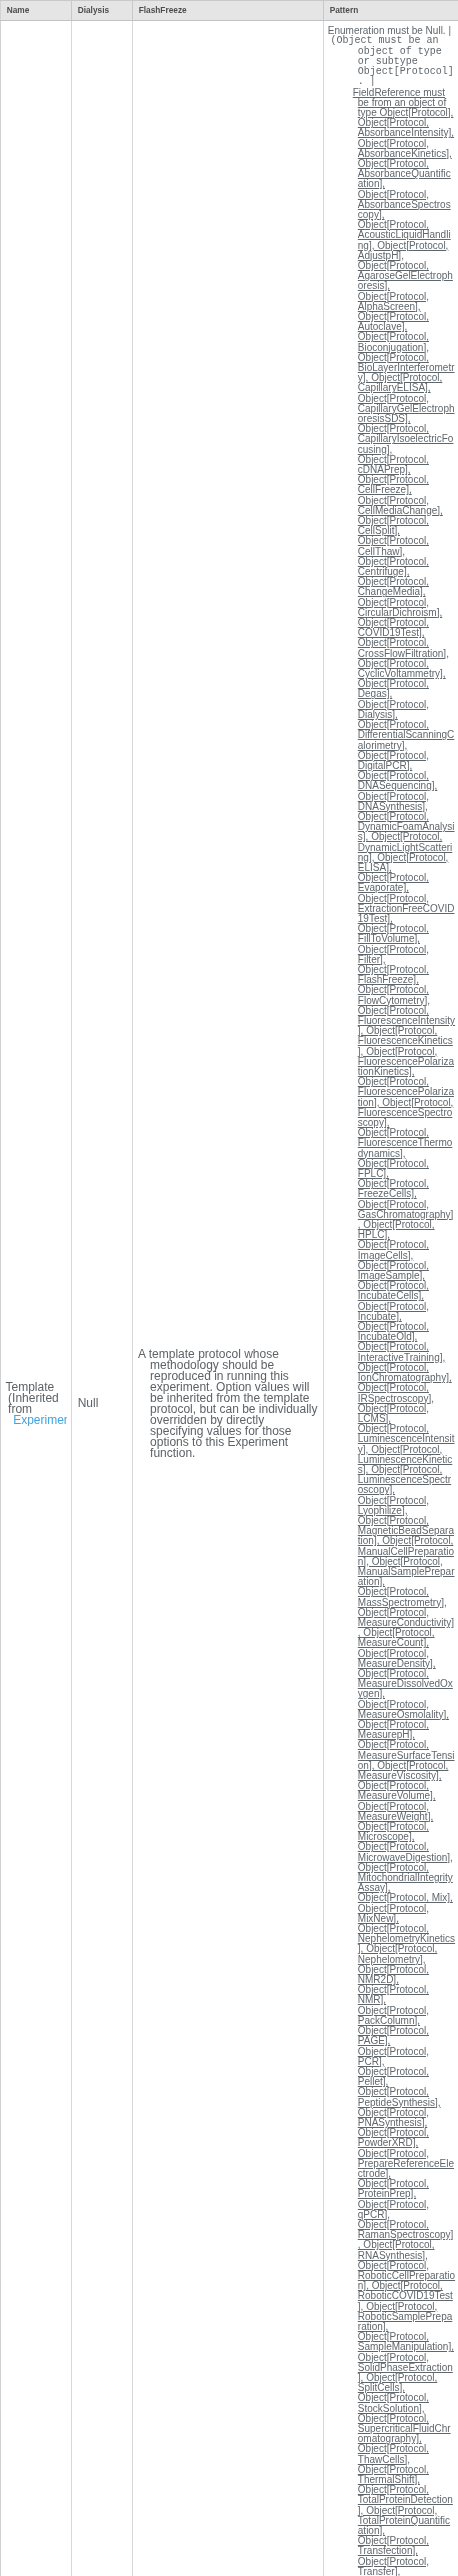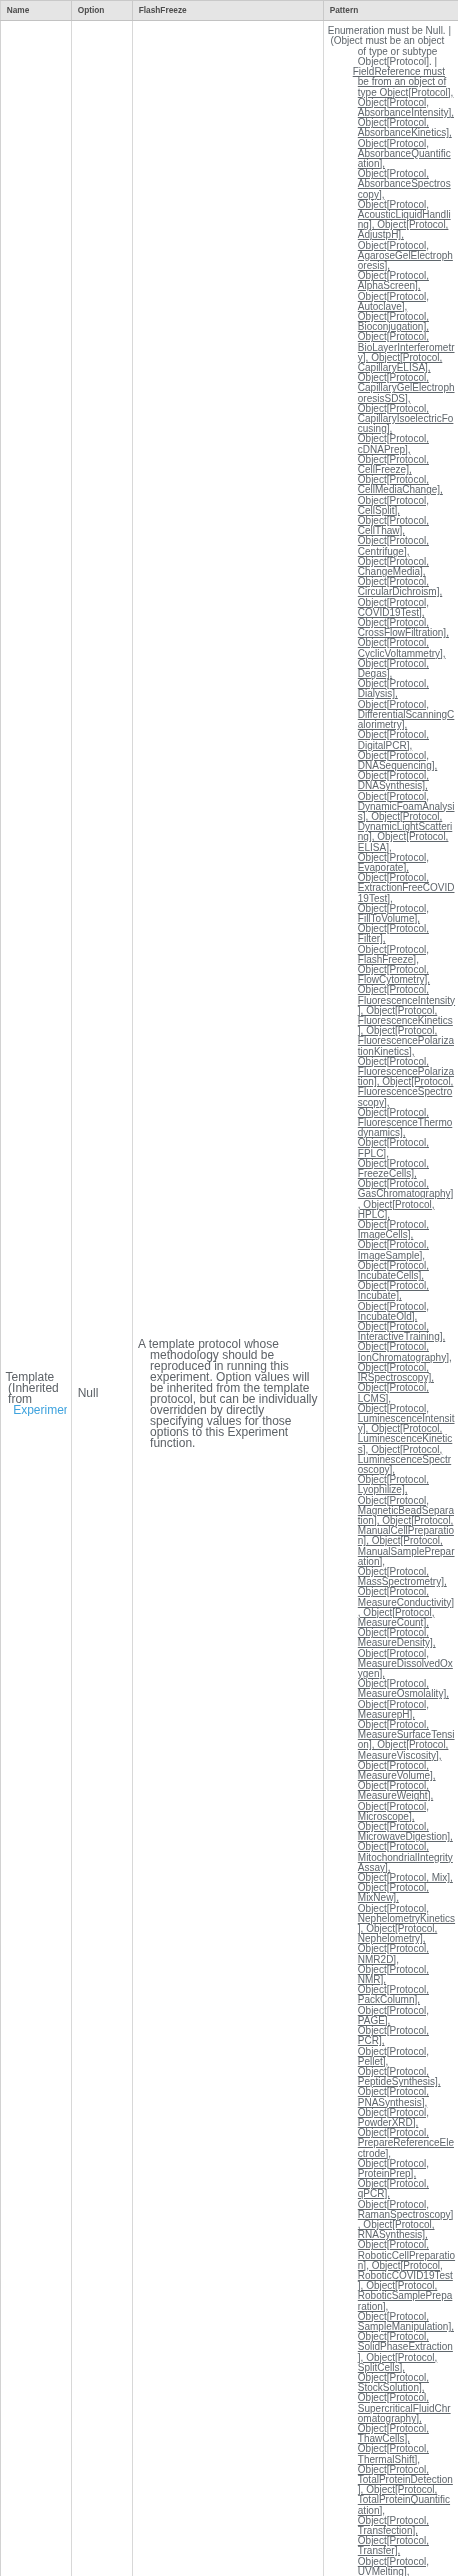--- a/index.html
+++ b/index.html
@@ -82,20 +82,21 @@
     line-height: 10.2px;
     color: #5f666c;
     margin-top: 41px;
   }
   .pat-cell.middle { vertical-align: middle; padding-top: 3.8px; padding-bottom: 3.8px; }
   .pat-l1 { }
   .pat-alt2 {
     padding-left: 30px;
     text-indent: -27.4px;
     overflow-wrap: break-word;
+    font-family: Liberation Mono, monospace;
   }
   .pat-alt3 {
     padding-left: 30px;
     text-indent: -5.1px;
     overflow-wrap: break-word;
     hyphens: auto;
     text-decoration: underline;
     -webkit-hyphens: auto;
   }
 
@@ -112,21 +113,21 @@
   <table class="options-table">
     <colgroup>
       <col class="c-name">
         <col class="c-def">
         <col class="c-desc">
         <col class="c-pat">
     </colgroup>
     <thead>
       <tr>
         <th>Name</th>
-        <th>Option</th>
+        <th>Dialysis</th>
         <th>FlashFreeze</th>
         <th>Pattern</th>
       </tr>
     </thead>
     <tbody>
       <tr class="row-template">
         <td class="name-cell">
           <div class="nm-label">Template</div>
           <div class="nm-inherit">(Inherited from</div>
           <div class="nm-link">ExperimentCyclicVolt</div>

